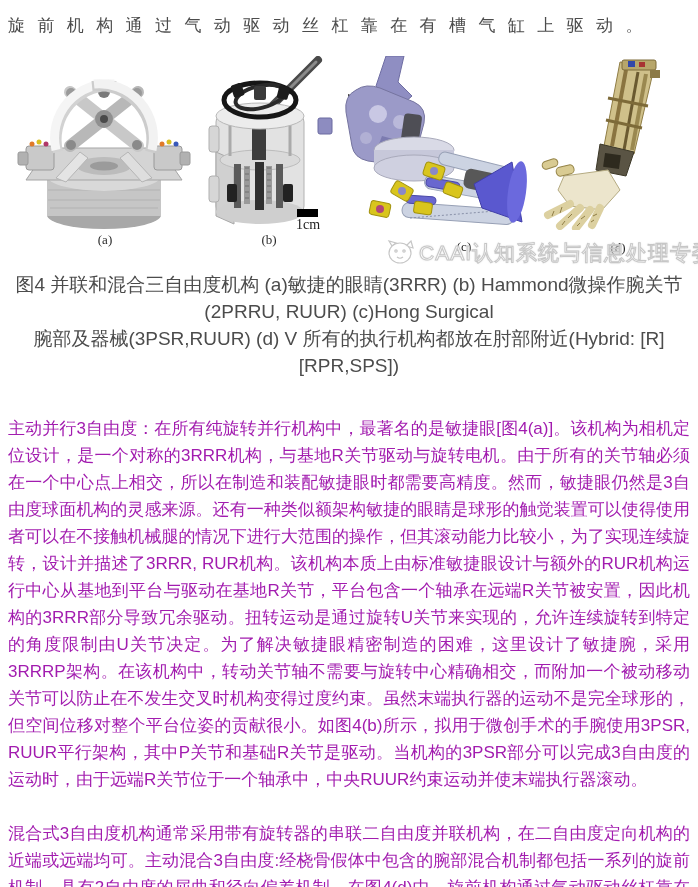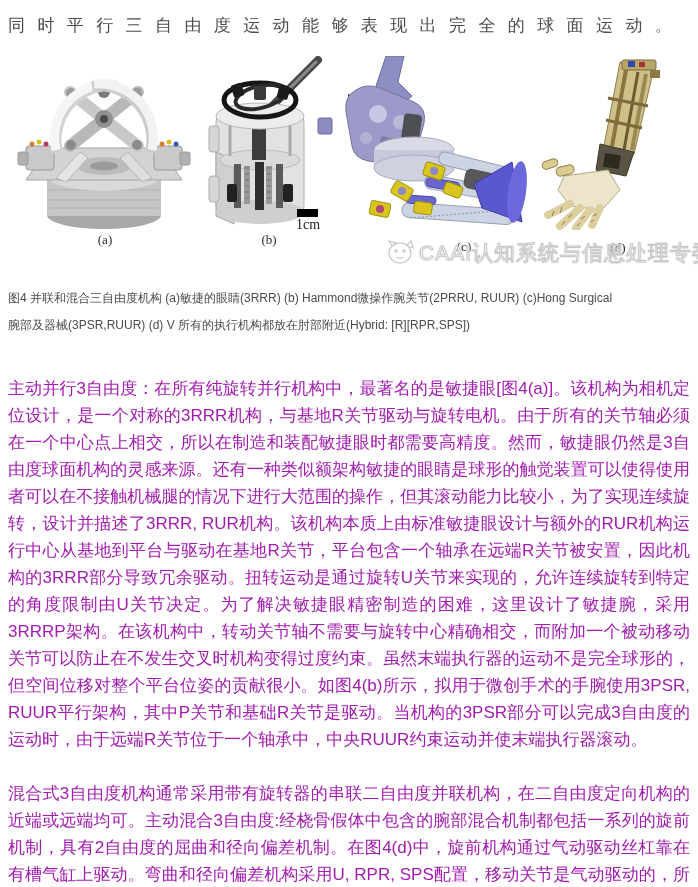--- a/index.html
+++ b/index.html
@@ -38,35 +38,35 @@
     position:absolute;left:378px;top:183px;z-index:2;display:flex;align-items:center;gap:3px;
     pointer-events:none;
   }
   .watermark .wm-text{
     font-size:21px;letter-spacing:1px;color:rgba(255,255,255,0.92);
     -webkit-text-stroke:1px #c6c6c6;
     text-shadow:0 0 2px rgba(190,190,190,0.85);
     white-space:nowrap;
   }
   .caption{
-    margin-top:14px;font-size:12px;line-height:27px;color:#4c4c4c;
+    text-align:center;font-size:19px;line-height:27px;color:#4c4c4c;
   }
   .caption span{display:block;}
   .para{
     font-size:17px;line-height:27px;text-align:justify;color:#a21caf;margin:0;
   }
   #para-1{margin-top:36px;}
   #para-2{margin-top:27px;}
 </style>
 </head>
 <body>
 
 <div class="page">
 
-  <div class="headline">同时平行三自由度运动能够表现出完全的球面运动。</div>
+  <div class="headline">旋前机构通过气动驱动丝杠靠在有槽气缸上驱动。</div>
 
   <div class="figure-area">
 
     <div class="fig" id="fig-a">
       <svg width="188" height="178" viewBox="0 0 180 178">
         <ellipse cx="90" cy="157" rx="57" ry="14" fill="#a8a8a8"></ellipse>
         <rect x="33" y="118" width="114" height="40" fill="#c6c6c6"></rect>
         <path d="M34,132 h112 M34,142 h112 M36,150 h108" stroke="#b2b2b2" stroke-width="1" fill="none"></path>
         <ellipse cx="90" cy="118" rx="57" ry="15" fill="#d9d9d9"></ellipse>
         <polygon points="12,122 168,122 146,90 34,90" fill="#d4d4d4" stroke="#a5a5a5"></polygon>

